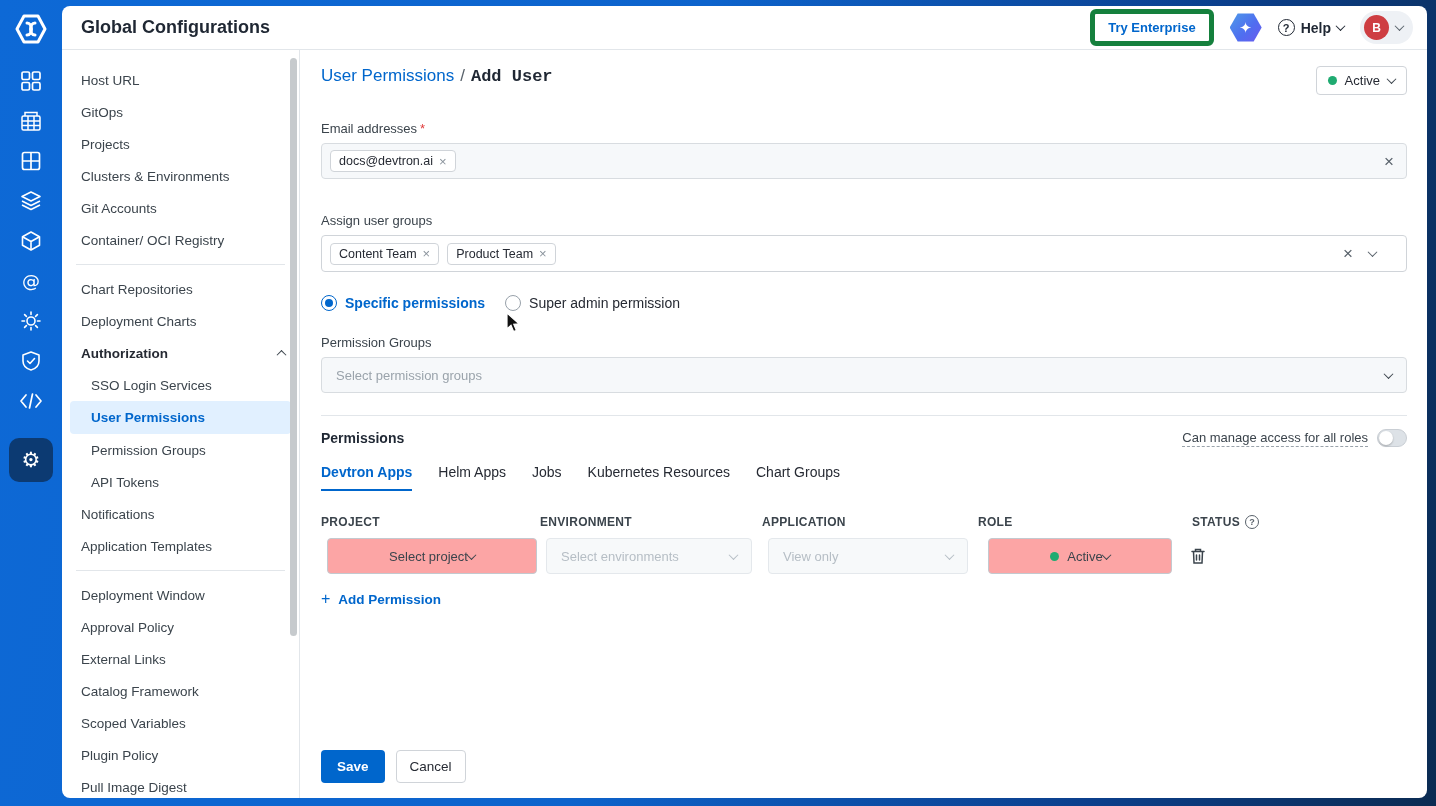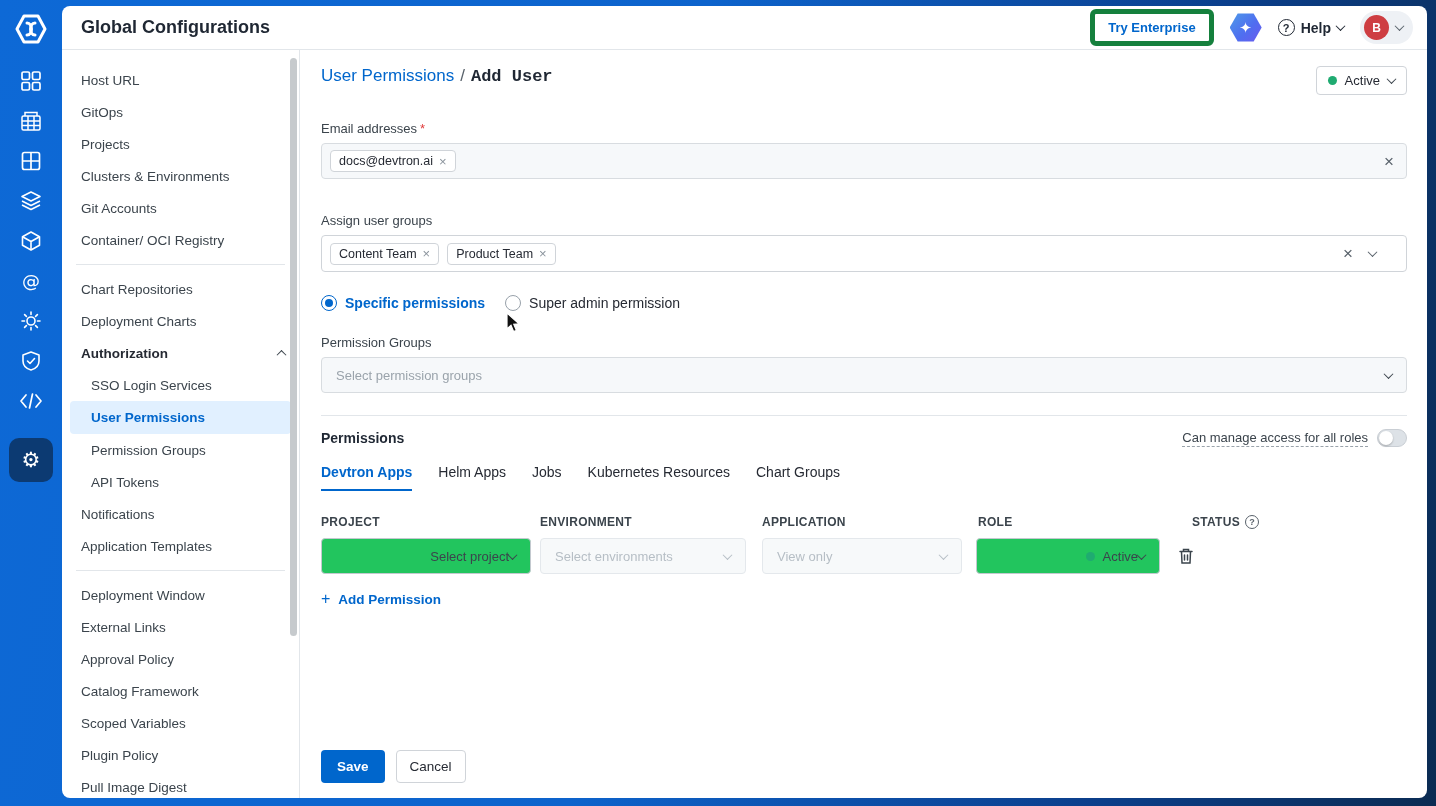--- a/index.html
+++ b/index.html
@@ -78,21 +78,21 @@
   .toggle .knob { position:absolute; left:1px; top:1px; width:14px; height:14px; border-radius:50%; background:#fff; box-shadow:0 1px 2px rgba(0,0,0,.25); }
   .tabs-row { margin-top:17px; display:flex; gap:26px; }
   .tab { font-size:14px; color:#262a33; padding-bottom:9px; }
   .tab.active { color:#0066cc; font-weight:700; border-bottom:2.5px solid #0066cc; }
   .perm-table { margin-top:24px; }
   .perm-headers { display:flex; }
   .col-h { font-size:12px; font-weight:700; letter-spacing:.3px; color:#3b444c; display:flex; align-items:center; gap:5px; }
   .q-small { width:14px; height:14px; border:1.3px solid #59626b; border-radius:50%; display:inline-flex; align-items:center; justify-content:center; font-size:9px; font-weight:700; color:#59626b; }
   .perm-selects { display:flex; margin-top:9px; align-items:center; }
   .w-project{width:210px; margin-right:9px;} .w-env{width:206px; margin-right:16px;} .w-app{width:196px; margin-right:20px;} .w-role{width:200px; margin-right:14px;} .w-status{width:184px;}
-  .sel-enabled { background:#22c55e; border:1px solid #c3c9cf; color:#3b444c; justify-content:flex-end; }
+  .sel-enabled { background:#fca5a5; border:1px solid #c3c9cf; color:#3b444c; justify-content:center;margin-left:6px; }
   .sel-disabled { background:#f7f9fa; border:1px solid #e4e8ec; color:#b6bec5; justify-content:space-between; }
   .sel-left { display:flex; align-items:center; gap:8px; }
   .trash-btn { margin-left:18px; color:#3b444c; display:flex; align-items:center; }
   .add-perm { margin-top:16px; display:flex; align-items:center; gap:8px; color:#0066cc; font-size:13.5px; font-weight:700; }
   .add-plus { font-size:16px; font-weight:400; }
   .footer { position:absolute; left:21px; bottom:15px; display:flex; gap:11px; }
   .save-btn { background:#0066cc; color:#fff; border:none; border-radius:4px; font-size:13.5px; font-weight:700; padding:8px 16px; font-family:inherit; }
   .cancel-btn { background:#fff; color:#262a33; border:1px solid #d0d4d9; border-radius:4px; font-size:13.5px; padding:8px 13px; font-family:inherit; }
   .cursor-pointer { position:absolute; left:506px; top:312px; z-index:50; }
 </style>
@@ -236,24 +236,24 @@
           <span>Notifications</span>
         </div>
       <div class="side-item">
           <span>Application Templates</span>
         </div>
       <div class="side-divider"></div>
       <div class="side-item">
           <span>Deployment Window</span>
         </div>
       <div class="side-item">
+          <span>Approval Policy</span>
+        </div>
+      <div class="side-item">
           <span>External Links</span>
-        </div>
-      <div class="side-item">
-          <span>Approval Policy</span>
         </div>
       <div class="side-item">
           <span>Catalog Framework</span>
         </div>
       <div class="side-item">
           <span>Scoped Variables</span>
         </div>
       <div class="side-item">
           <span>Plugin Policy</span>
         </div>

